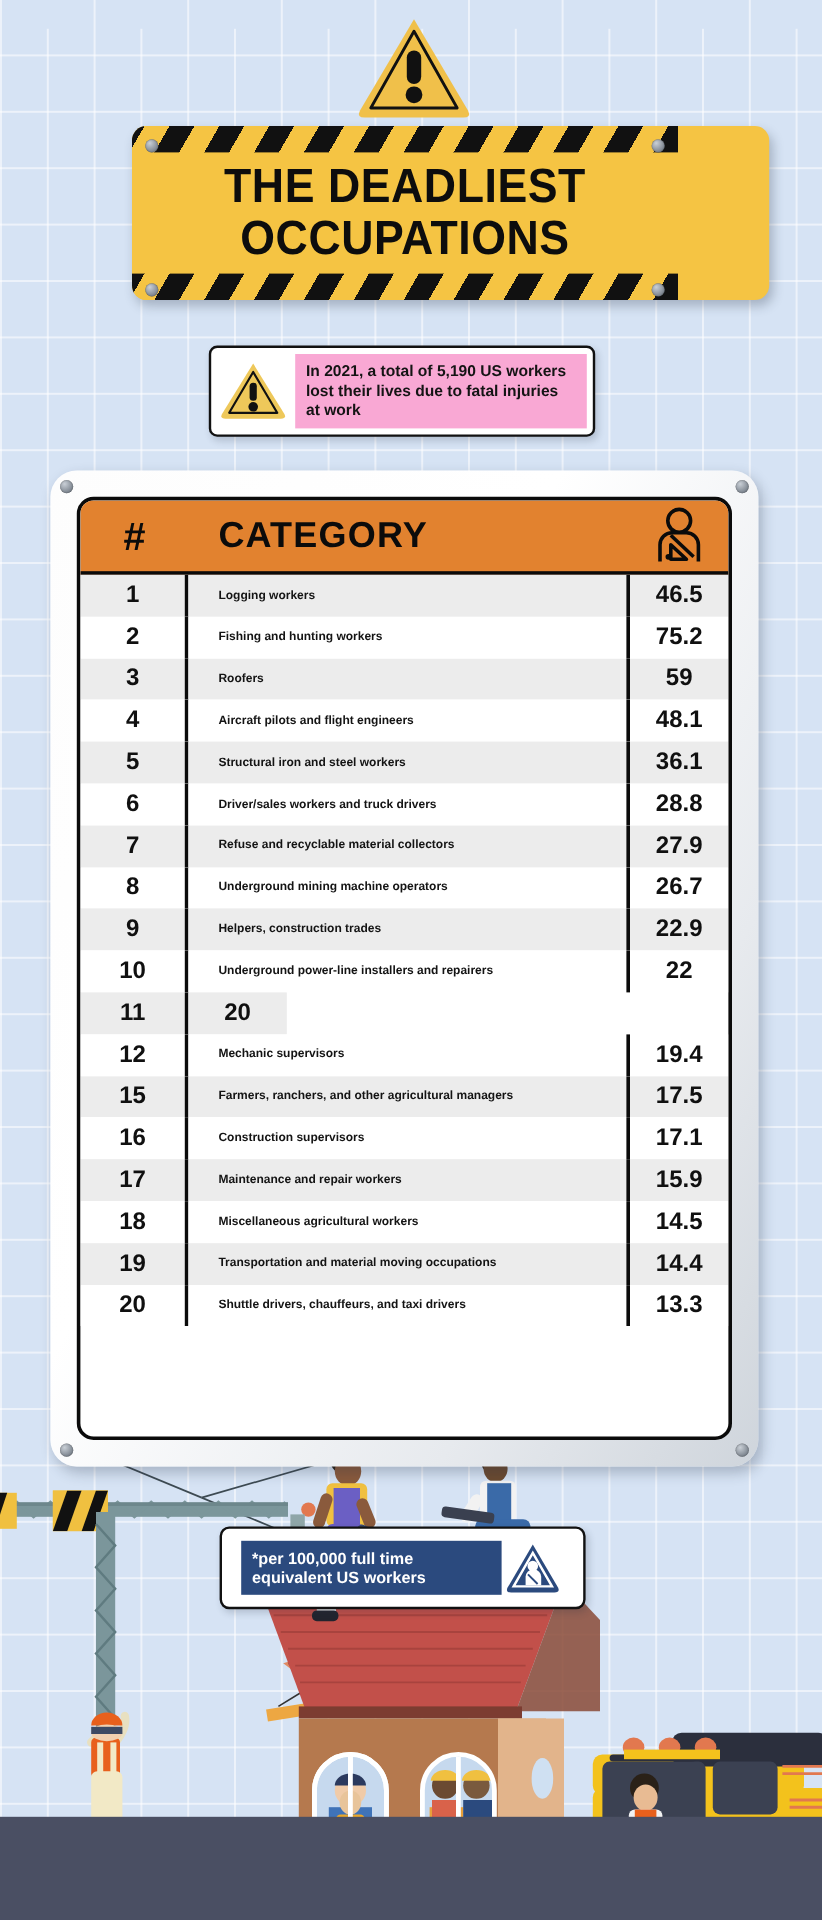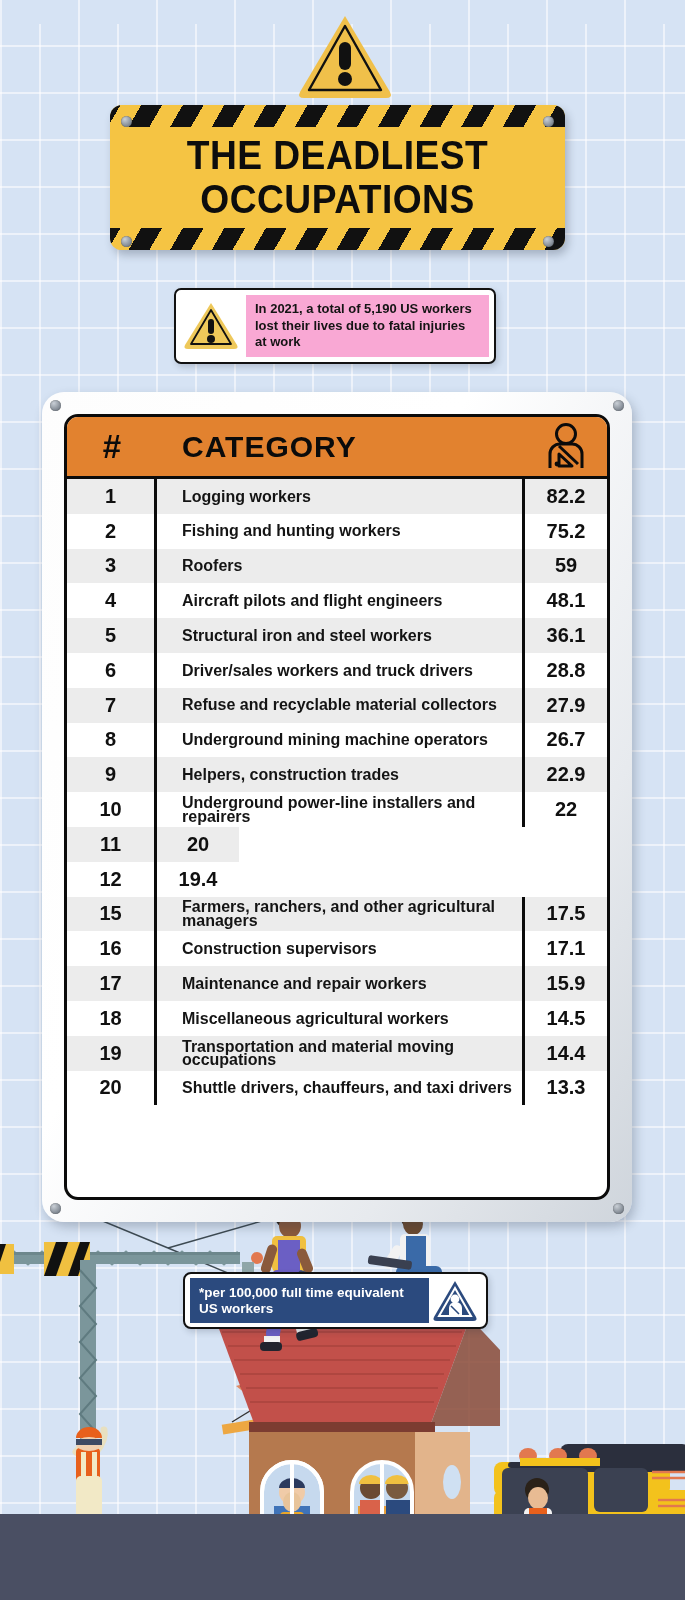--- a/index.html
+++ b/index.html
@@ -40,21 +40,21 @@
     position: absolute;
     left: 297px; top: 12px;
     width: 96px; height: 88px;
     z-index: 6;
   }
 
   
   #title-sign {
     position: absolute;
     left: 110px; top: 105px;
-    width: 455px; height: 145px;
+    width: 531px; height: 145px;
     background: #f5c443;
     border-radius: 12px;
     box-shadow: 3px 5px 9px rgba(40,50,70,0.28);
     z-index: 5;
     overflow: hidden;
   }
   .stripe-band {
     position: absolute;
     left: 0; width: 455px; height: 22px;
     background-image: repeating-linear-gradient(
@@ -164,42 +164,42 @@
   .cell { background: #ffffff; display: flex; align-items: center; }
   .c-num {
     width: 90px;
     justify-content: center;
     font-size: 20px; font-weight: bold; color: #101010;
     border-right: 3.5px solid #0b0b0b;
   }
   .c-cat {
     flex: 1;
     padding-left: 25px; padding-right: 8px;
-    font-size: 16px; font-weight: bold; color: #141414;
+    font-size: 10px; font-weight: bold; color: #141414;
     line-height: 13.5px;
     border-right: 3.5px solid #0b0b0b;
   }
   .c-val {
     width: 82px;
     justify-content: center;
     font-size: 20px; font-weight: bold; color: #101010;
   }
 
   
   #footnote-card {
     position: absolute;
     left: 183px; top: 1272px;
-    width: 305px; height: 57px;
+    width: 305px; height: 69px;
     background: #ffffff;
     border: 2.5px solid #111;
     border-radius: 8px;
     z-index: 20;
     display: flex;
     align-items: center;
-    padding: 5px;
+    padding: 16px;
     box-shadow: 2px 3px 6px rgba(40,50,70,0.2);
   }
   #fn-text {
     background: #2b4a7e;
     color: #ffffff;
     font-size: 13.5px;
     font-weight: bold;
     line-height: 16px;
     padding: 7px 9px;
     flex: 1;
@@ -509,21 +509,21 @@
           <path d="M17 24 L36 42" fill="none" stroke="#0b0b0b" stroke-width="3"></path>
           <path d="M17 44 L17 32 L30 44 Z" fill="none" stroke="#0b0b0b" stroke-width="3" stroke-linejoin="round"></path>
           <circle cx="15" cy="42" r="2.4" fill="#0b0b0b"></circle>
         </svg>
       </div>
     </div>
     <div id="tbody">
         <div class="trow alt">
           <div class="cell c-num">1</div>
           <div class="cell c-cat">Logging workers</div>
-          <div class="cell c-val">82.2</div>
+          <div class="cell c-val">46.5</div>
         </div>
         <div class="trow">
           <div class="cell c-num">2</div>
           <div class="cell c-cat">Fishing and hunting workers</div>
           <div class="cell c-val">75.2</div>
         </div>
         <div class="trow alt">
           <div class="cell c-num">3</div>
           <div class="cell c-cat">Roofers</div>
           <div class="cell c-val">59</div>
@@ -562,20 +562,21 @@
           <div class="cell c-num">10</div>
           <div class="cell c-cat">Underground power-line installers and repairers</div>
           <div class="cell c-val">22</div>
         </div>
         <div class="trow alt">
           <div class="cell c-num">11</div>
           <div class="cell c-val">20</div>
         </div>
         <div class="trow">
           <div class="cell c-num">12</div>
+          <div class="cell c-cat">Mechanic supervisors</div>
           <div class="cell c-val">19.4</div>
         </div>
         <div class="trow alt">
           <div class="cell c-num">15</div>
           <div class="cell c-cat">Farmers, ranchers, and other agricultural managers</div>
           <div class="cell c-val">17.5</div>
         </div>
         <div class="trow">
           <div class="cell c-num">16</div>
           <div class="cell c-cat">Construction supervisors</div>

